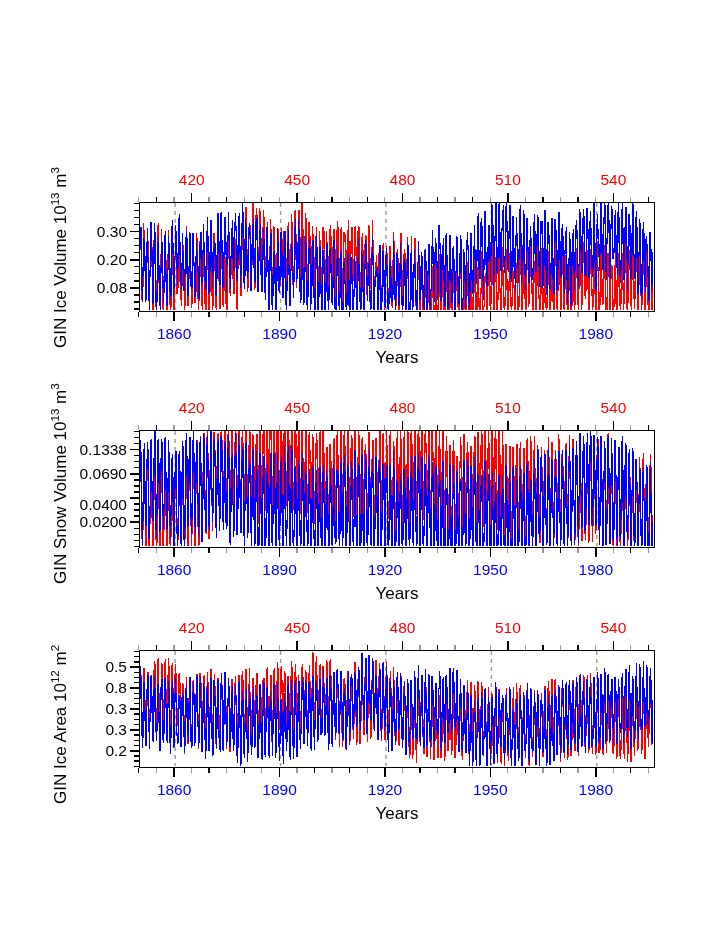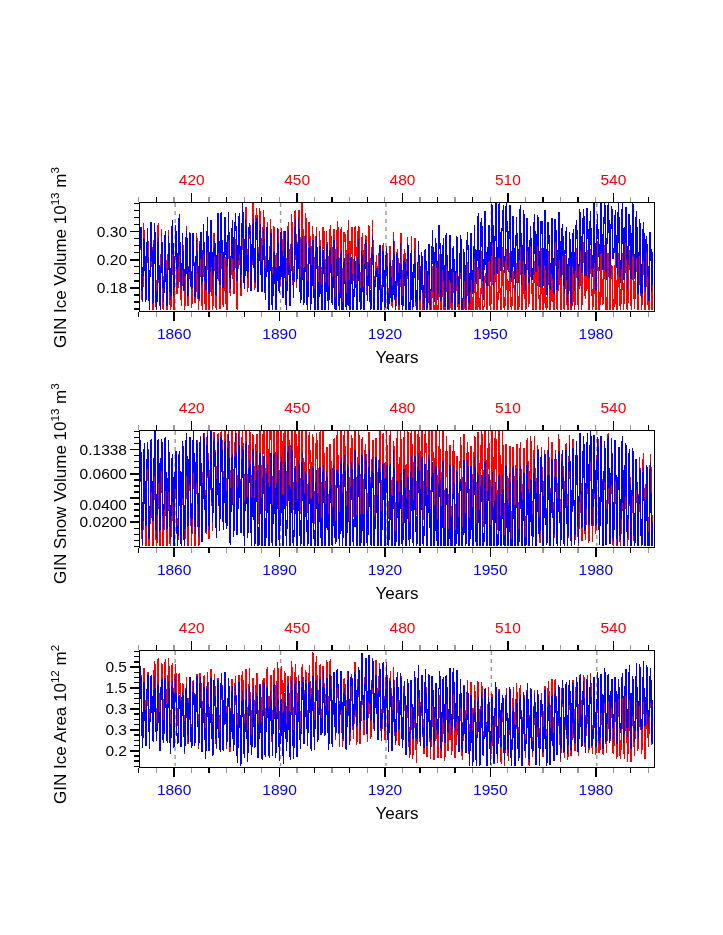--- a/index.html
+++ b/index.html
@@ -164,21 +164,21 @@
       <div class="tick minor-l" style="left: 134px; top: 266.055px;"></div>
       <div class="tick major-l" style="left: 130px; top: 259.016px;"></div>
       <div class="tick minor-l" style="left: 134px; top: 251.976px;"></div>
       <div class="tick minor-l" style="left: 134px; top: 244.937px;"></div>
       <div class="tick minor-l" style="left: 134px; top: 237.897px;"></div>
       <div class="tick major-l" style="left: 130px; top: 230.858px;"></div>
       <div class="tick minor-l" style="left: 134px; top: 223.818px;"></div>
       <div class="tick minor-l" style="left: 134px; top: 216.779px;"></div>
       <div class="tick minor-l" style="left: 134px; top: 209.739px;"></div>
       <div class="tick minor-l" style="left: 134px; top: 202.7px;"></div>
-      <div class="ylab" style="left: 59px; width: 68px; top: 287.974px;">0.18</div>
+      <div class="ylab" style="left: 59px; width: 68px; top: 287.974px;">0.08</div>
       <div class="ylab" style="left: 59px; width: 68px; top: 259.816px;">0.20</div>
       <div class="ylab" style="left: 59px; width: 68px; top: 231.658px;">0.30</div>
       <div class="ytitle" style="left: 51px; top: 348px;"><span>GIN Ice Volume 10</span><sup>13</sup><span> m</span><sup>3</sup></div>
     </div>
   <div class="panel">
       <div class="plotbox" style="left: 139px; top: 430px; width: 516px; height: 118px;">
         <svg width="513" height="115" viewBox="0 0 513 115">
           <line x1="35.13698630136986" x2="35.13698630136986" y1="0" y2="115" stroke="#9a9a9a" stroke-width="1.4" stroke-dasharray="4,4"></line>
           <line x1="140.54794520547944" x2="140.54794520547944" y1="0" y2="115" stroke="#9a9a9a" stroke-width="1.4" stroke-dasharray="4,4"></line>
           <line x1="245.958904109589" x2="245.958904109589" y1="0" y2="115" stroke="#9a9a9a" stroke-width="1.4" stroke-dasharray="4,4"></line>
@@ -274,21 +274,21 @@
       <div class="tick major-l" style="left: 130px; top: 473.068px;"></div>
       <div class="tick minor-l" style="left: 134px; top: 467.016px;"></div>
       <div class="tick minor-l" style="left: 134px; top: 460.963px;"></div>
       <div class="tick minor-l" style="left: 134px; top: 454.911px;"></div>
       <div class="tick major-l" style="left: 130px; top: 448.858px;"></div>
       <div class="tick minor-l" style="left: 134px; top: 442.805px;"></div>
       <div class="tick minor-l" style="left: 134px; top: 436.753px;"></div>
       <div class="tick minor-l" style="left: 134px; top: 430.7px;"></div>
       <div class="ylab" style="left: 59px; width: 68px; top: 522.289px;">0.0200</div>
       <div class="ylab" style="left: 59px; width: 68px; top: 505px;">0.0400</div>
-      <div class="ylab" style="left: 59px; width: 68px; top: 473.868px;">0.0600</div>
+      <div class="ylab" style="left: 59px; width: 68px; top: 473.868px;">0.0690</div>
       <div class="ylab" style="left: 59px; width: 68px; top: 449.658px;">0.1338</div>
       <div class="ytitle" style="left: 51px; top: 584px;"><span>GIN Snow Volume 10</span><sup>13</sup><span> m</span><sup>3</sup></div>
     </div>
   <div class="panel">
       <div class="plotbox" style="left: 139px; top: 650px; width: 516px; height: 118px;">
         <svg width="513" height="115" viewBox="0 0 513 115">
           <line x1="35.13698630136986" x2="35.13698630136986" y1="0" y2="115" stroke="#9a9a9a" stroke-width="1.4" stroke-dasharray="4,4"></line>
           <line x1="140.54794520547944" x2="140.54794520547944" y1="0" y2="115" stroke="#9a9a9a" stroke-width="1.4" stroke-dasharray="4,4"></line>
           <line x1="245.958904109589" x2="245.958904109589" y1="0" y2="115" stroke="#9a9a9a" stroke-width="1.4" stroke-dasharray="4,4"></line>
           <line x1="351.3698630136986" x2="351.3698630136986" y1="0" y2="115" stroke="#9a9a9a" stroke-width="1.4" stroke-dasharray="4,4"></line>
@@ -387,18 +387,18 @@
       <div class="tick minor-l" style="left: 134px; top: 682.064px;"></div>
       <div class="tick minor-l" style="left: 134px; top: 676.836px;"></div>
       <div class="tick minor-l" style="left: 134px; top: 671.609px;"></div>
       <div class="tick major-l" style="left: 130px; top: 666.382px;"></div>
       <div class="tick minor-l" style="left: 134px; top: 661.155px;"></div>
       <div class="tick minor-l" style="left: 134px; top: 655.927px;"></div>
       <div class="tick minor-l" style="left: 134px; top: 650.7px;"></div>
       <div class="ylab" style="left: 59px; width: 68px; top: 750.818px;">0.2</div>
       <div class="ylab" style="left: 59px; width: 68px; top: 729.909px;">0.3</div>
       <div class="ylab" style="left: 59px; width: 68px; top: 709px;">0.3</div>
-      <div class="ylab" style="left: 59px; width: 68px; top: 688.091px;">1.5</div>
+      <div class="ylab" style="left: 59px; width: 68px; top: 688.091px;">0.8</div>
       <div class="ylab" style="left: 59px; width: 68px; top: 667.182px;">0.5</div>
       <div class="ytitle" style="left: 51px; top: 804px;"><span>GIN Ice Area 10</span><sup>12</sup><span> m</span><sup>2</sup></div>
     </div>
 
 </div>
 
 </body></html>

